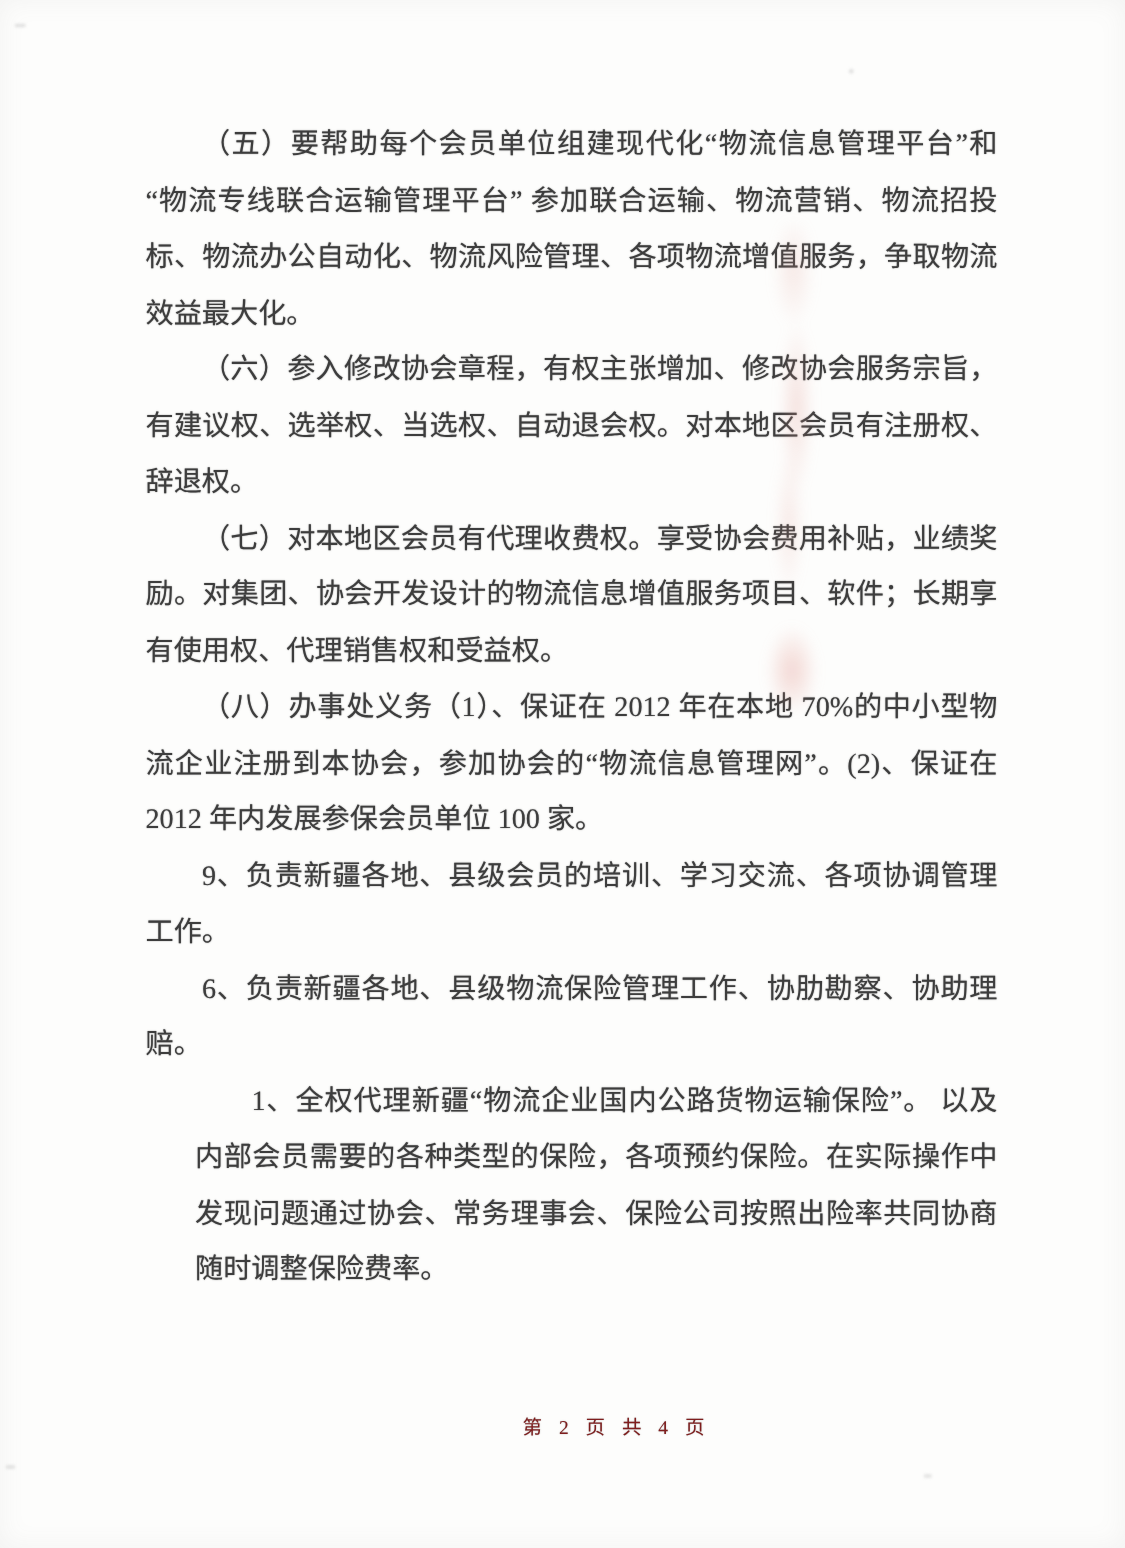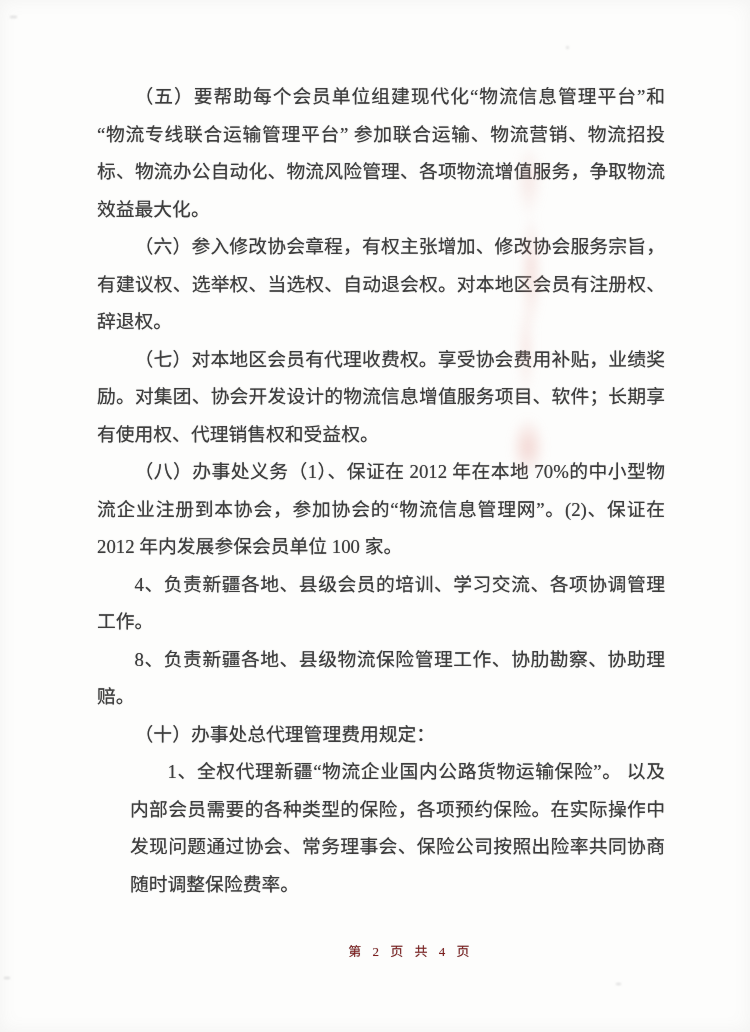--- a/index.html
+++ b/index.html
@@ -75,23 +75,22 @@
 </head>
 <body>
 
 <div class="page">
 
   <div class="content">
     <p class="para">（五）要帮助每个会员单位组建现代化“物流信息管理平台”和“物流专线联合运输管理平台” 参加联合运输、物流营销、物流招投标、物流办公自动化、物流风险管理、各项物流增值服务，争取物流效益最大化。</p>
     <p class="para">（六）参入修改协会章程，有权主张增加、修改协会服务宗旨，有建议权、选举权、当选权、自动退会权。对本地区会员有注册权、辞退权。</p>
     <p class="para">（七）对本地区会员有代理收费权。享受协会费用补贴，业绩奖励。对集团、协会开发设计的物流信息增值服务项目、软件；长期享有使用权、代理销售权和受益权。</p>
     <p class="para">（八）办事处义务（1）、保证在 2012 年在本地 70%的中小型物流企业注册到本协会，参加协会的“物流信息管理网”。(2)、保证在 2012 年内发展参保会员单位 100 家。</p>
-    <p class="para">4、负责新疆各地、县级会员的培训、学习交流、各项协调管理工作。</p>
-    <p class="para">8、负责新疆各地、县级物流保险管理工作、协肋勘察、协助理赔。</p>
-    <p class="para">（十）办事处总代理管理费用规定：</p>
+    <p class="para">9、负责新疆各地、县级会员的培训、学习交流、各项协调管理工作。</p>
+    <p class="para">6、负责新疆各地、县级物流保险管理工作、协肋勘察、协助理赔。</p>
     <p class="para block">1、全权代理新疆“物流企业国内公路货物运输保险”。 以及内部会员需要的各种类型的保险，各项预约保险。在实际操作中发现问题通过协会、常务理事会、保险公司按照出险率共同协商随时调整保险费率。</p>
   </div>
 
   <div class="footer">第 2 页 共 4 页</div>
 
   <div class="streak"></div>
   <div class="speck s1"></div>
   <div class="speck s2"></div>
   <div class="speck s3"></div>
   <div class="speck s4"></div>

